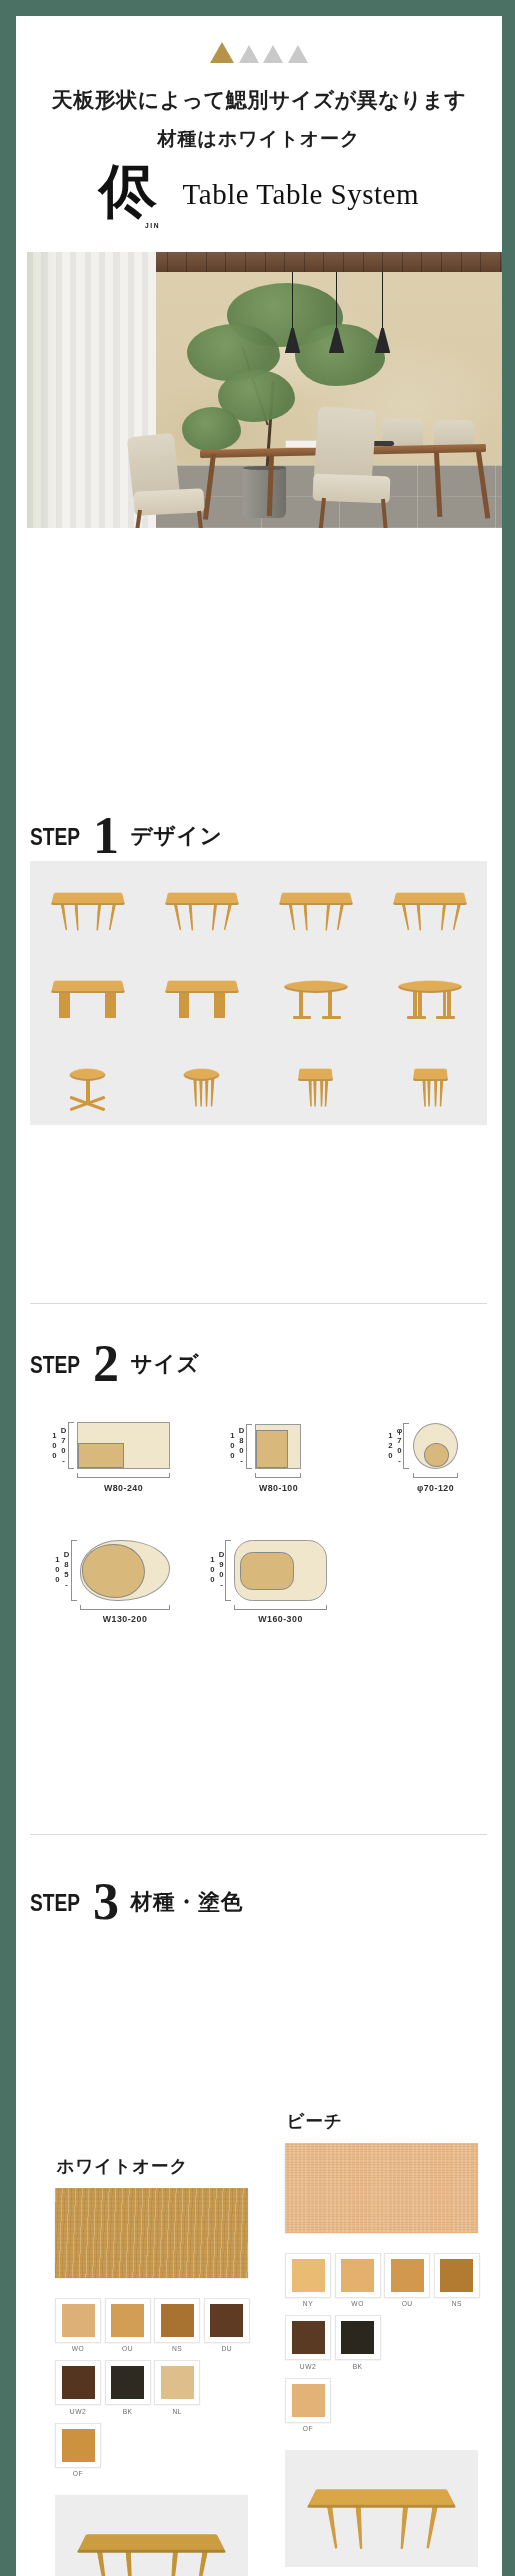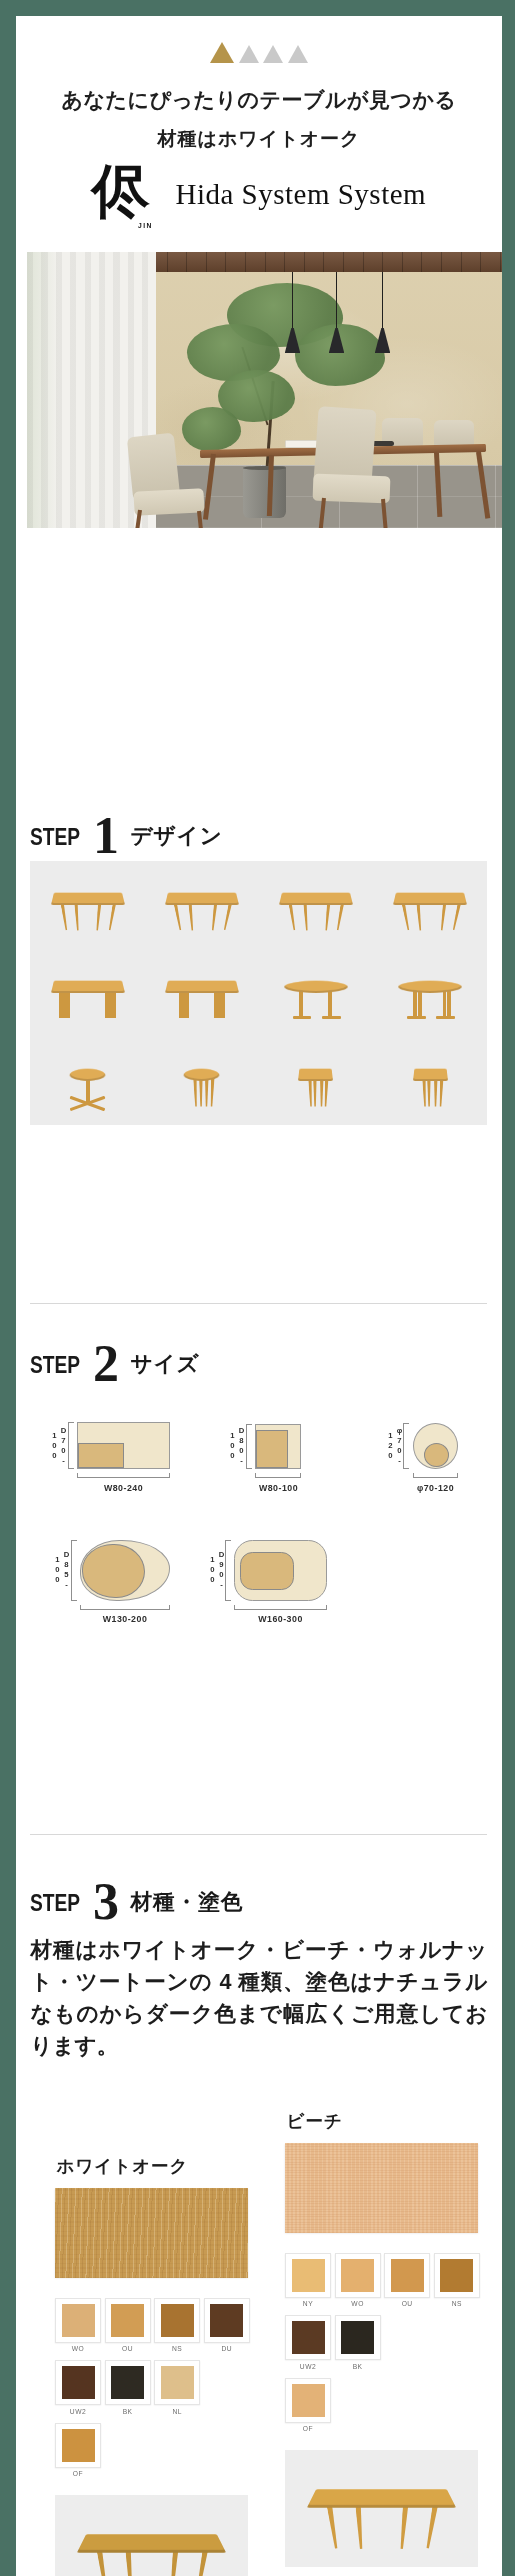--- a/index.html
+++ b/index.html
@@ -125,28 +125,28 @@
 
 <div class="page">
   <div class="card">
 
     <div class="tri-row" id="tri-row">
         <div class="tri lead" style="border-bottom-color: rgb(181, 148, 74);"></div>
         <div class="tri" style="border-bottom-color: rgb(201, 201, 201);"></div>
         <div class="tri" style="border-bottom-color: rgb(201, 201, 201);"></div>
         <div class="tri" style="border-bottom-color: rgb(201, 201, 201);"></div>
       </div>
-    <div class="h1">あなたにぴったりのテーブルが見つかる</div>
+    <div class="h1">天板形状によって鰓別サイズが異なります</div>
     <div class="h2">材種はホワイトオーク</div>
     <div class="logo-row">
       <div class="logo-kanji-wrap">
         <div class="logo-kanji">侭</div>
         <div class="logo-sub">JIN</div>
       </div>
-      <div class="logo-text">Hida System System</div>
+      <div class="logo-text">Table Table System</div>
     </div>
 
     <div class="photo">
       <div class="ph-mottle"></div>
       <div class="ph-beam"></div>
       <div class="ph-floor"></div>
       <div class="ph-curtain"></div>
       <div class="ph-trunk"></div>
       <div class="ph-trunk2"></div>
       <div class="blob" style="left:200px;top:31px;width:116px;height:64px;"></div>
@@ -361,21 +361,20 @@
     <div class="wlabel" style="left:218px;top:1598px;width:93px;">W160-300</div>
 
 
     <div class="divider" style="top:1818px;"></div>
 
     <div class="step-head" style="top:1855px;">
       <span class="step-word">STEP</span>
       <span class="step-num">3</span>
       <span class="step-title">材種・塗色</span>
     </div>
-    <div class="para" style="top:1918px;line-height:32px;">材種はホワイトオーク・ビーチ・ウォルナット・ツートーンの 4 種類、塗色はナチュラルなものからダーク色まで幅広くご用意しております。</div>
 
     <div class="mat-col" style="left:39px;top:2093px;height:459px;margin-top:45px;">
       <div class="mat-name">ホワイトオーク</div>
       <div class="mat-texture tex-oak"></div>
       <div class="mat-swatches">
           <div class="sw-row">
             <div class="sw-cell">
               <div class="sw-frame">
                 <div class="sw-chip" style="background: rgb(220, 176, 119);"></div>
               </div>

